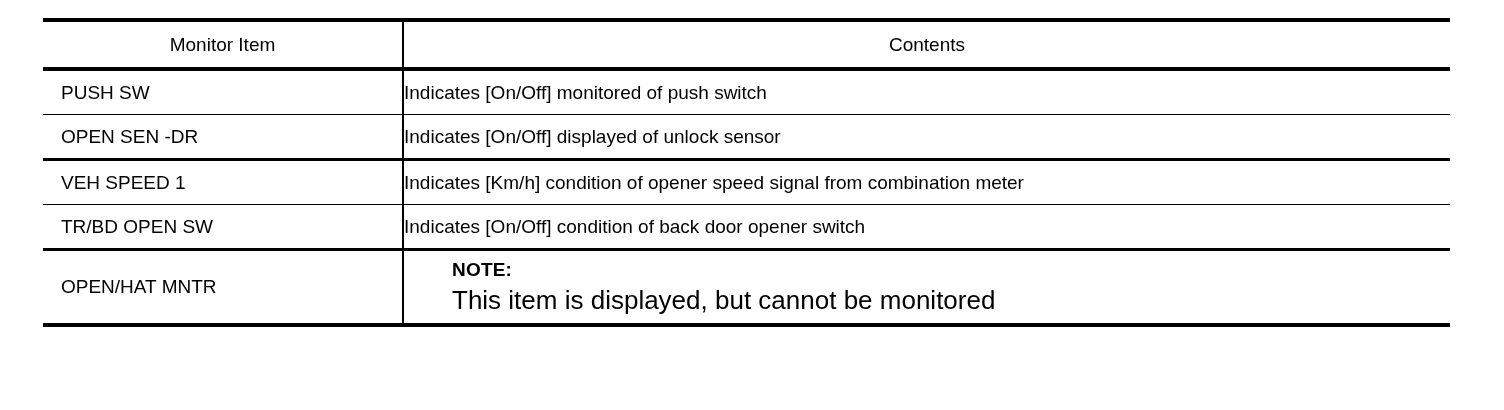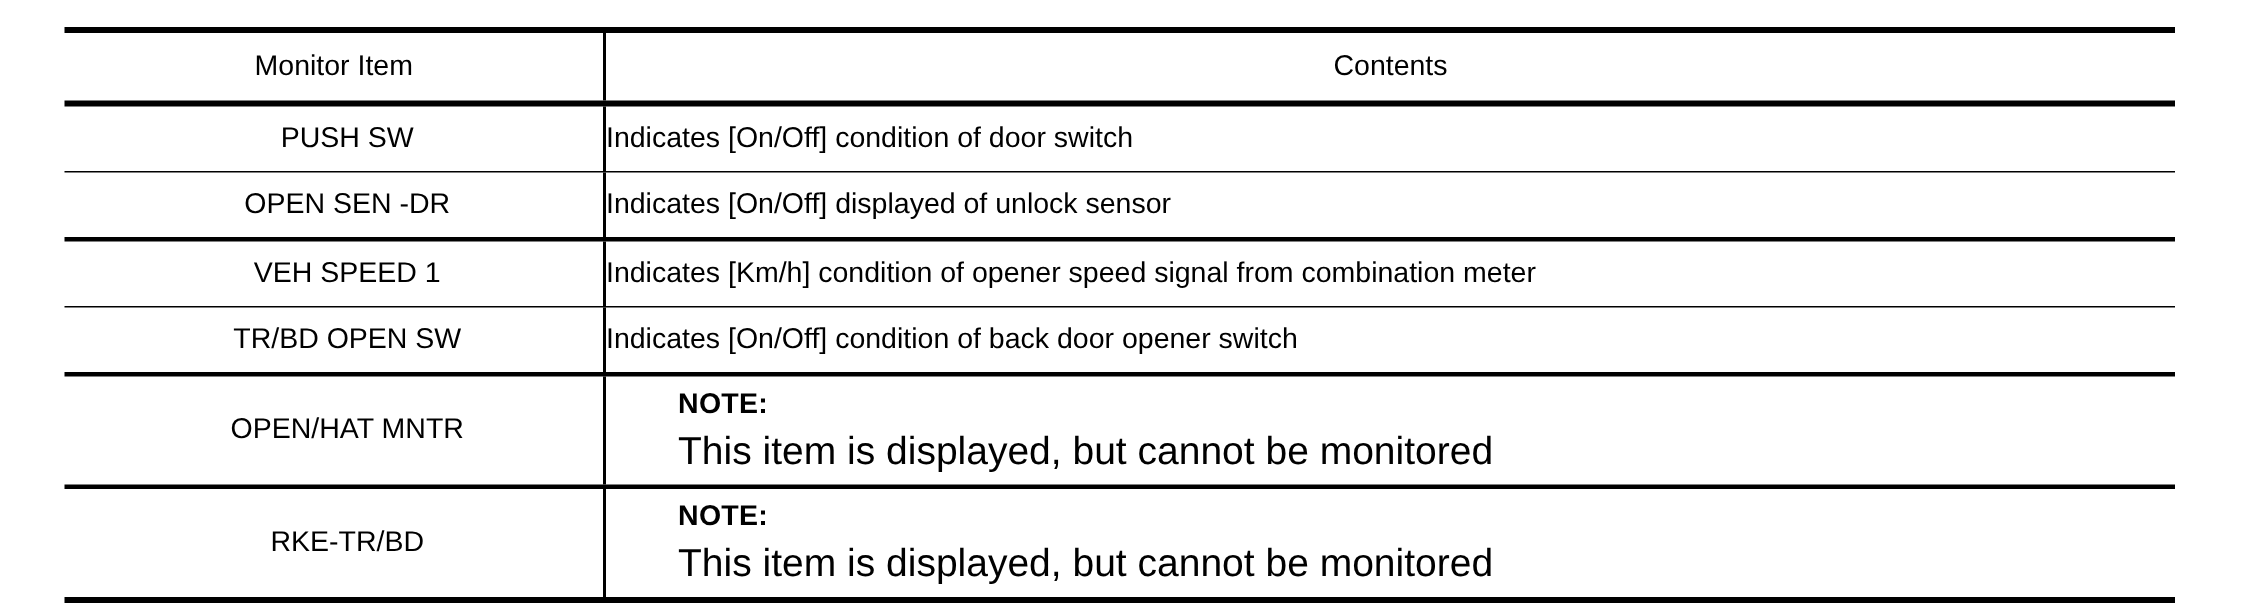--- a/index.html
+++ b/index.html
@@ -63,21 +63,21 @@
   tr.sep-thin > td { border-bottom: 1.5px solid #000; }
   tr.sep-thick > td { border-bottom: 3px solid #000; }
   tr.sep-none > td { border-bottom: none; }
 
   tr.row-normal > td { height: 43px; }
   tr.row-note > td { height: 72px; }
 
   .cell-item .item-text {
     display: block;
     padding-left: 18px;
-    text-align: center;
+    text-align: left;
   }
 
   .cell-contents {
     padding-left: 14px;
   }
   .cell-contents .contents-text {
     display: block;
   }
 
   .note-block {
@@ -115,21 +115,21 @@
         </th>
       </tr>
     </thead>
     <tbody>
 
       <tr class="row-normal sep-thin">
         <td class="cell-item">
           <span class="item-text">PUSH SW</span>
         </td>
         <td class="cell-contents">
-          <span class="contents-text">Indicates [On/Off] condition of door switch</span>
+          <span class="contents-text">Indicates [On/Off] monitored of push switch</span>
         </td>
       </tr>
 
       <tr class="row-normal sep-thick">
         <td class="cell-item">
           <span class="item-text">OPEN SEN -DR</span>
         </td>
         <td class="cell-contents">
           <span class="contents-text">Indicates [On/Off] displayed of unlock sensor</span>
         </td>
@@ -158,27 +158,16 @@
           <span class="item-text">OPEN/HAT MNTR</span>
         </td>
         <td class="cell-contents">
           <span class="note-block">
             <span class="note-label">NOTE:</span>
             <span class="note-body">This item is displayed, but cannot be monitored</span>
           </span>
         </td>
       </tr>
 
-      <tr class="row-note sep-none">
-        <td class="cell-item">
-          <span class="item-text">RKE-TR/BD</span>
-        </td>
-        <td class="cell-contents">
-          <span class="note-block">
-            <span class="note-label">NOTE:</span>
-            <span class="note-body">This item is displayed, but cannot be monitored</span>
-          </span>
-        </td>
-      </tr>
 
     </tbody>
   </table>
 </div>
 
 </body></html>

